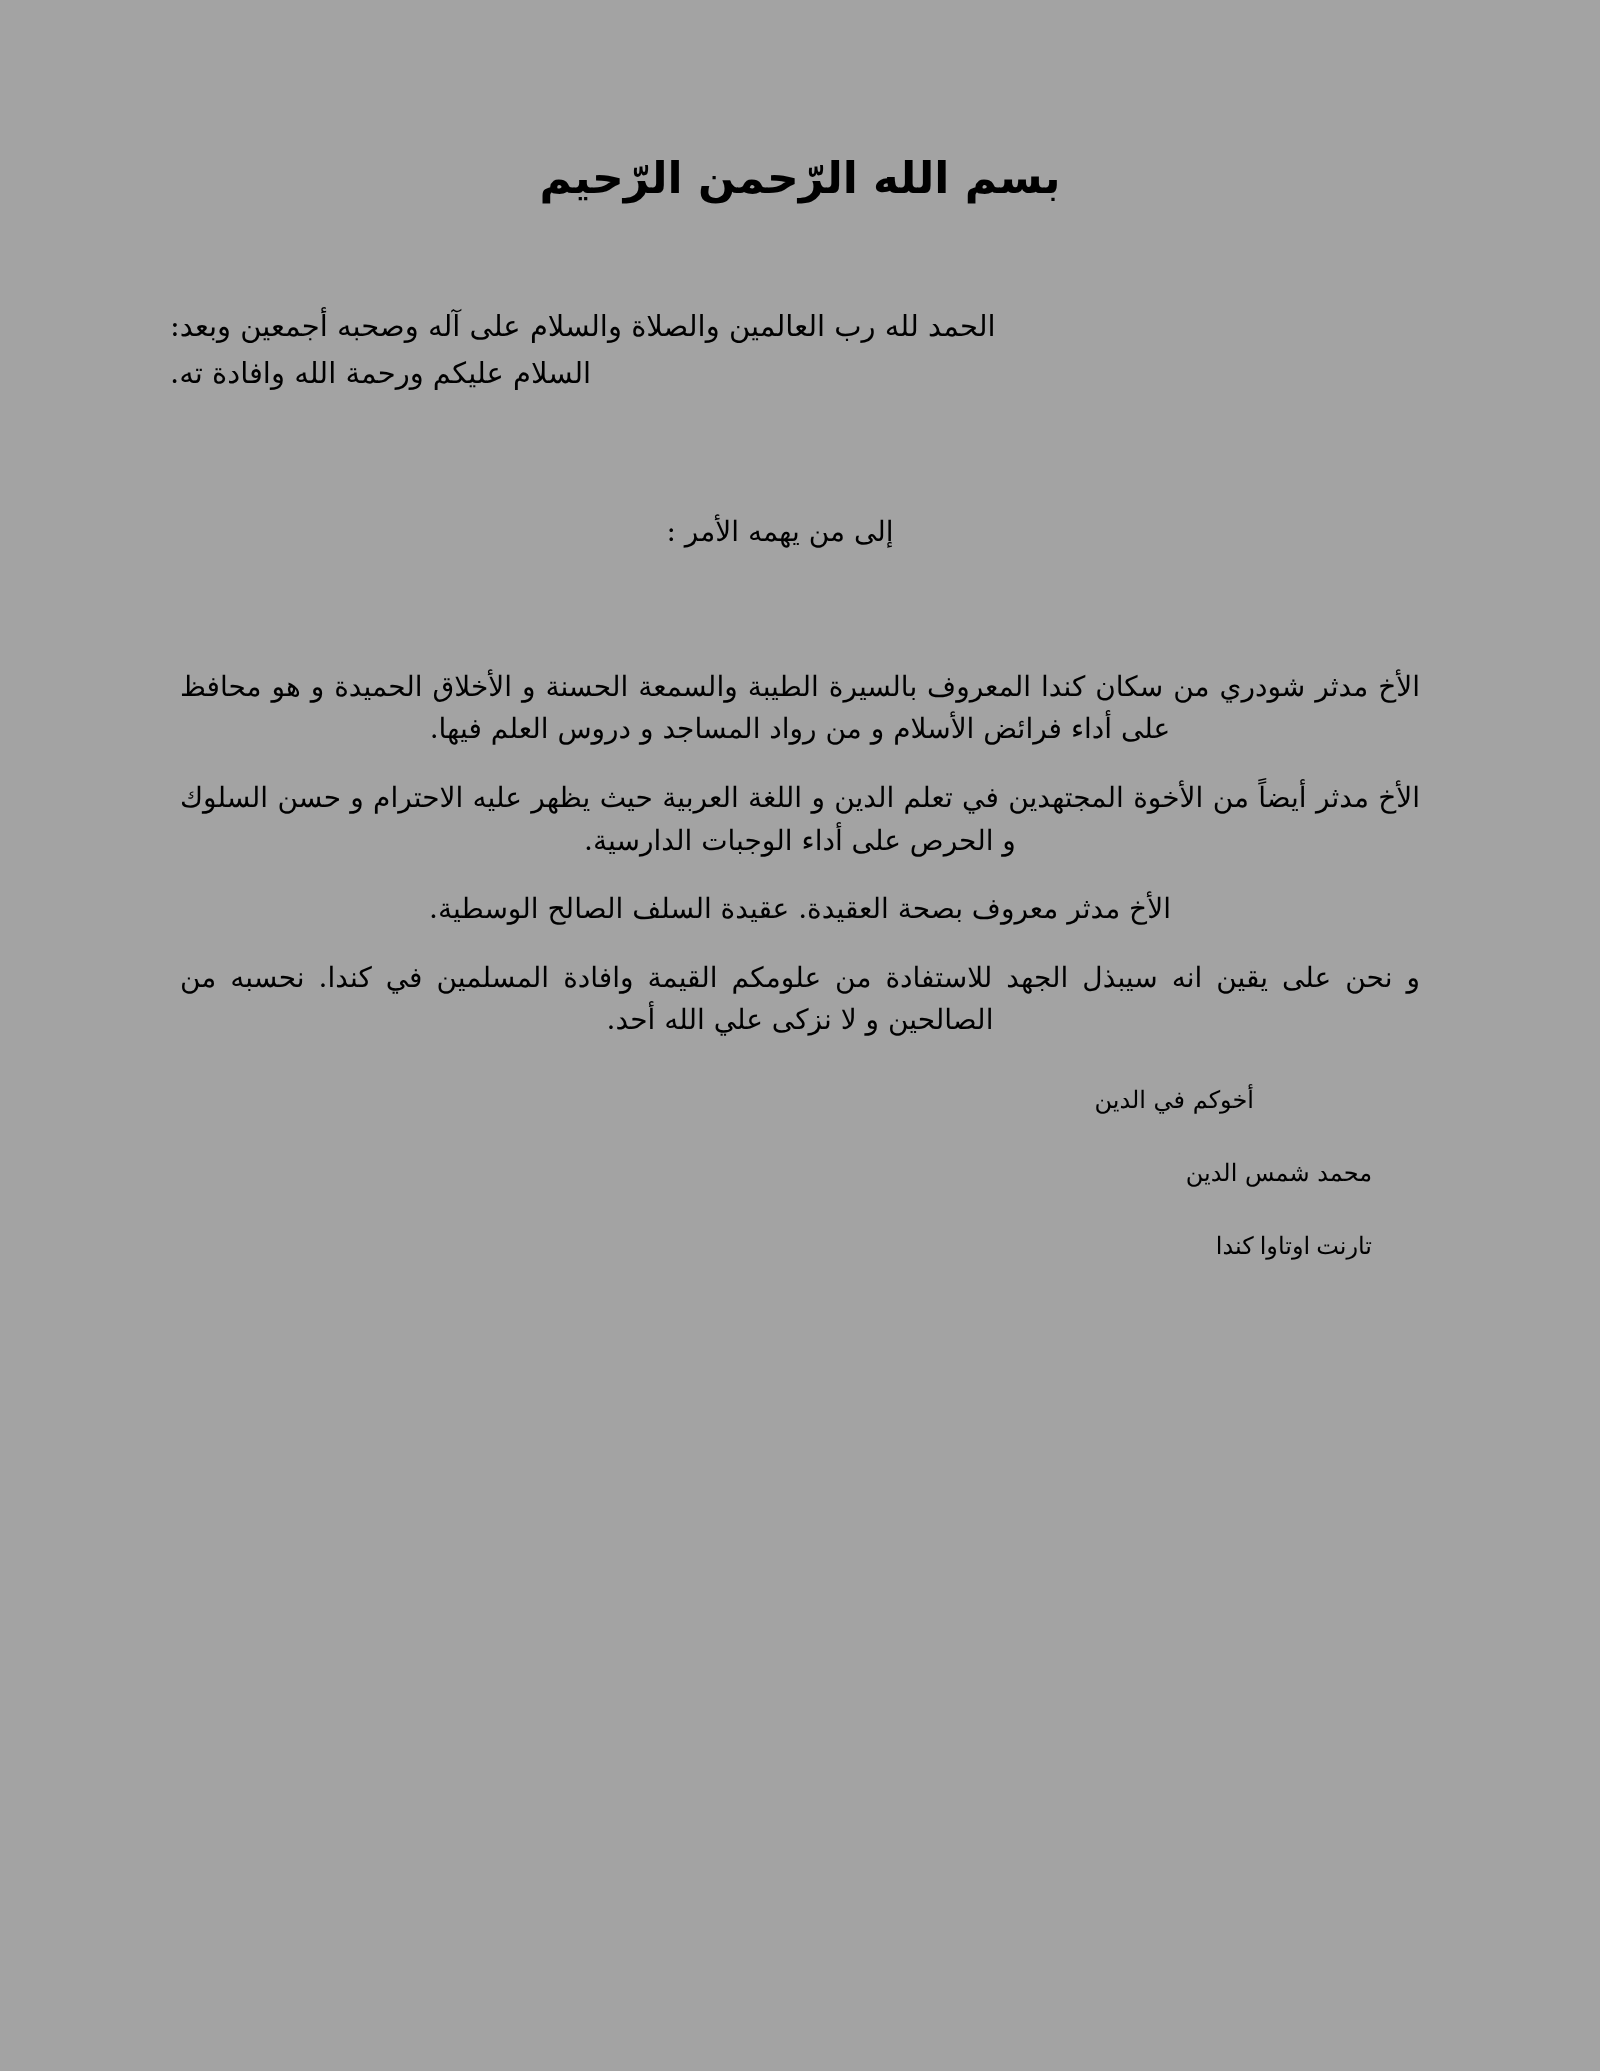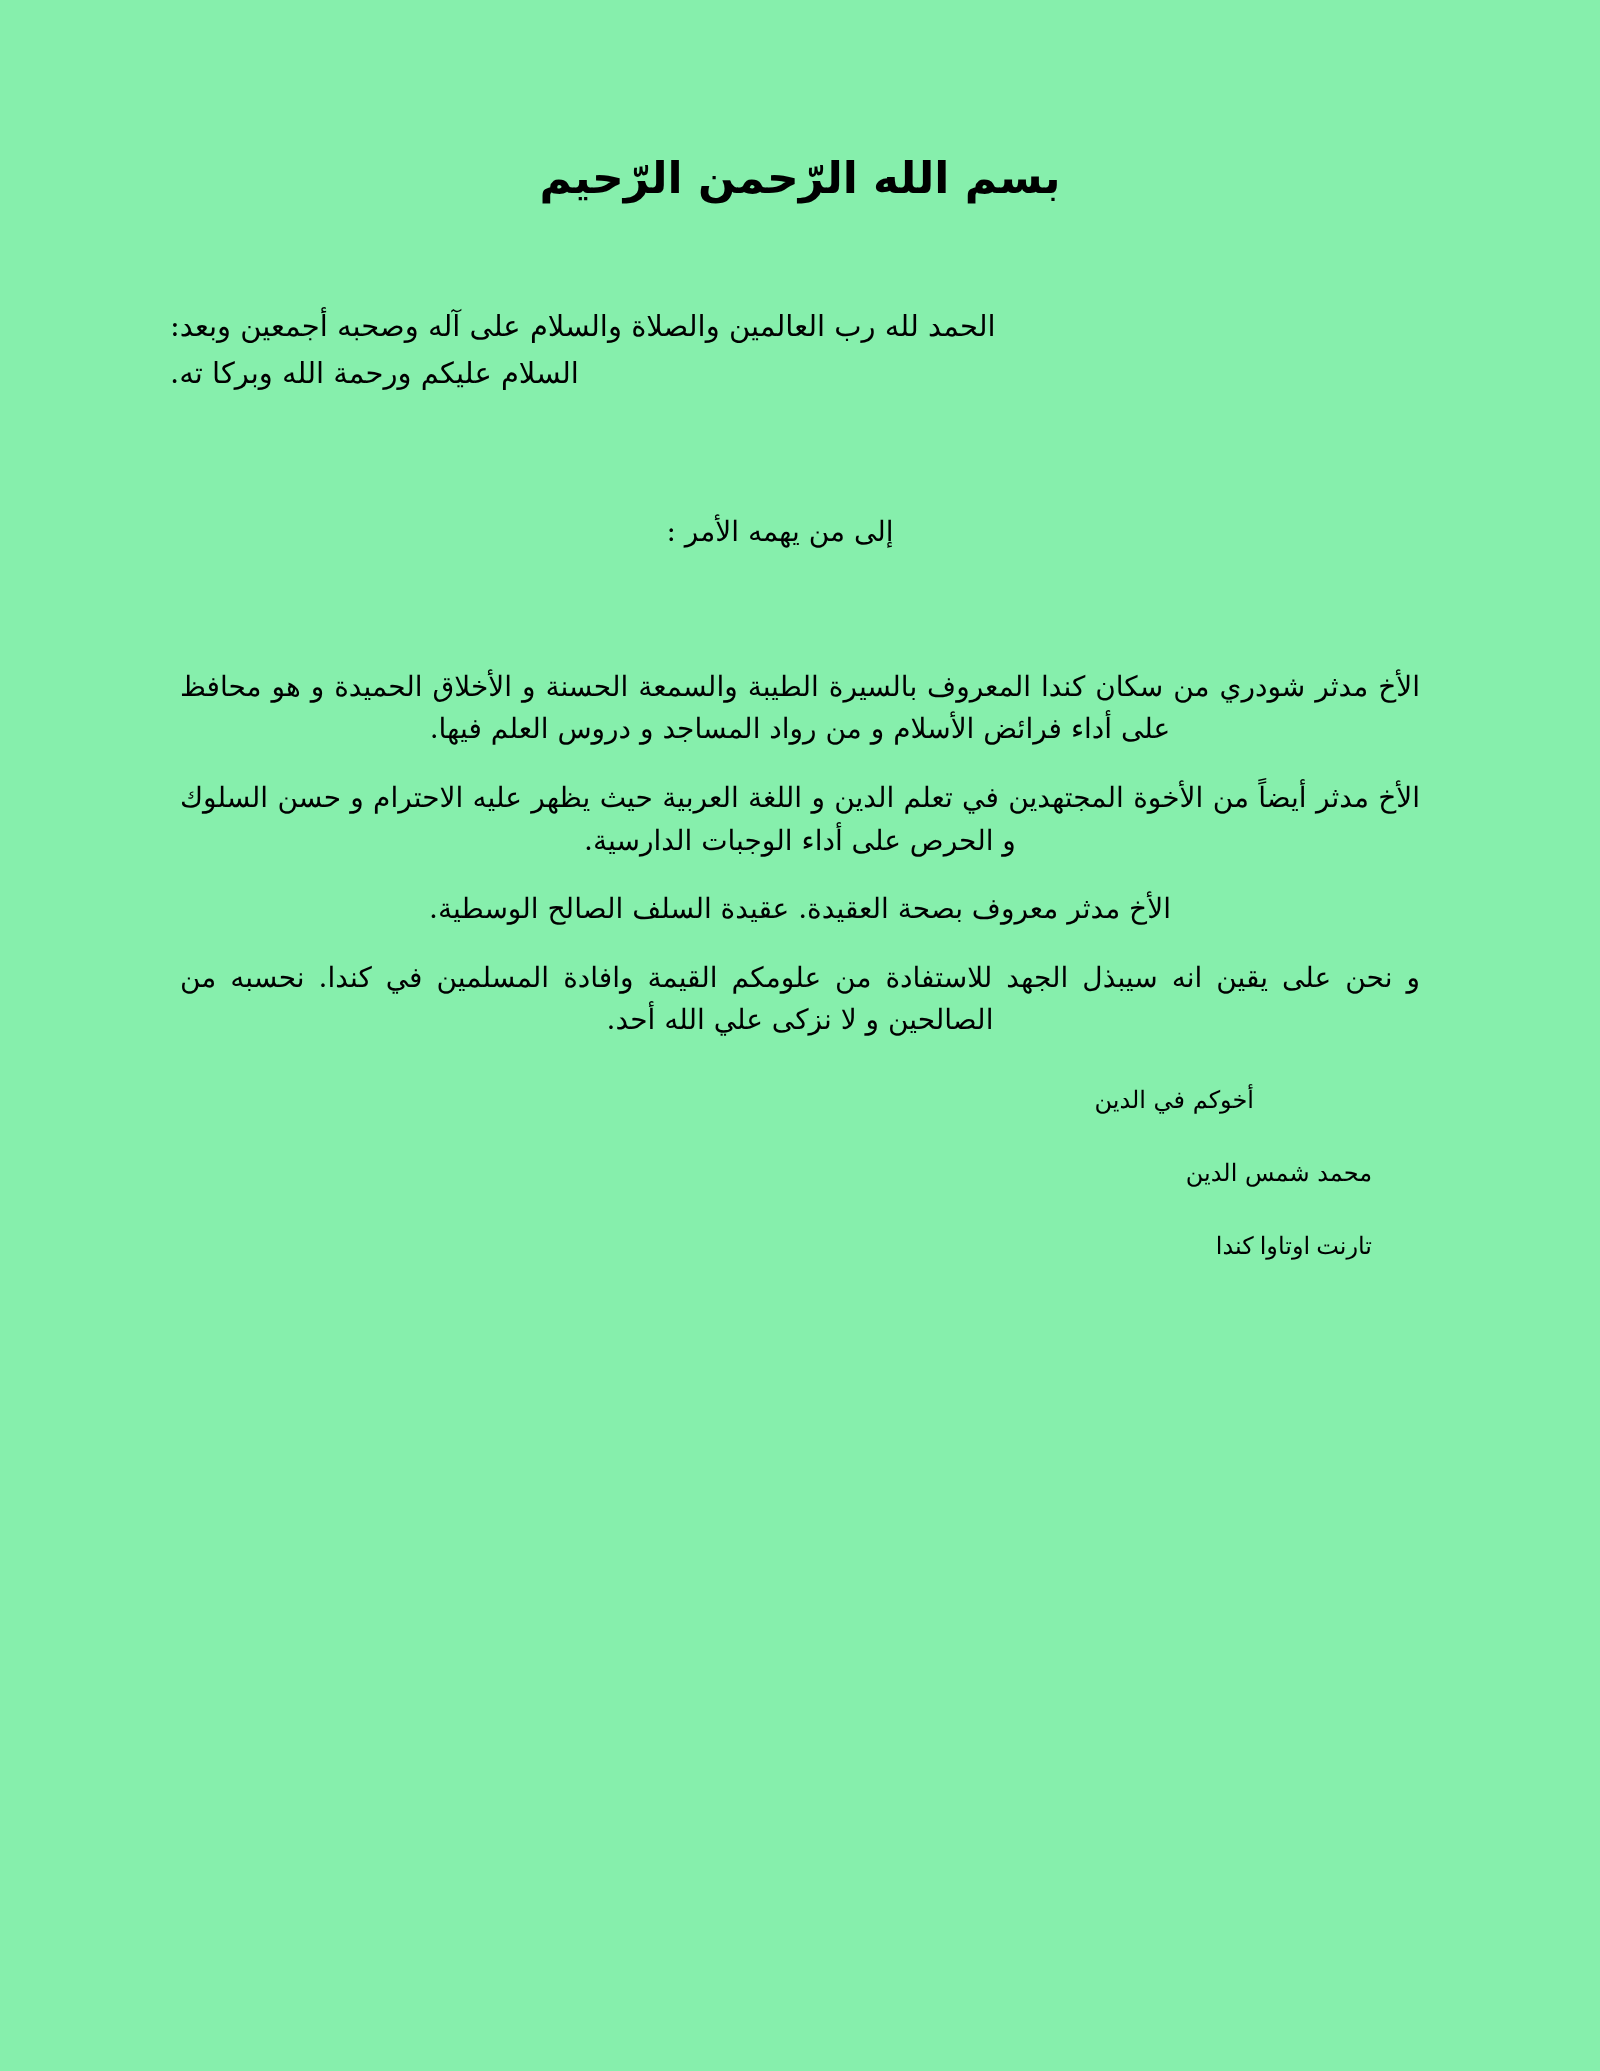--- a/index.html
+++ b/index.html
@@ -10,21 +10,21 @@
   }
   body {
     font-family: "DejaVu Sans", "Liberation Serif", serif;
     color: #000000;
   }
   .page {
     position: relative;
     width: 1600px;
     height: 2071px;
     margin: 0 auto;
-    background: #86efac;
+    background: #a3a3a3;
     box-sizing: border-box;
     padding: 0;
     overflow: hidden;
   }
   .content {
     position: absolute;
     top: 150px;
     right: 170px;
     left: 170px;
     direction: rtl;
@@ -93,21 +93,21 @@
 </head>
 <body>
 
 <div class="page">
   <div class="content">
 
     <h1 class="basmala">بسم الله الرّحمن الرّحيم</h1>
 
     <div class="salutation">
       <span class="line">الحمد لله رب العالمين والصلاة والسلام على آله وصحبه أجمعين وبعد:</span>
-      <span class="line">السلام عليكم ورحمة الله وبركا ته.</span>
+      <span class="line">السلام عليكم ورحمة الله وافادة ته.</span>
     </div>
 
     <div class="attn">إلى من يهمه الأمر :</div>
 
     <div class="body-block">
       <p class="para">الأخ مدثر شودري من سكان كندا المعروف بالسيرة الطيبة والسمعة الحسنة و الأخلاق الحميدة و هو محافظ على أداء فرائض الأسلام و من رواد المساجد و دروس العلم فيها.</p>
       <p class="para">الأخ مدثر أيضاً من الأخوة المجتهدين في تعلم الدين و  اللغة العربية  حيث يظهر عليه الاحترام و حسن السلوك و الحرص على أداء الوجبات الدارسية.</p>
       <p class="para">الأخ مدثر معروف بصحة العقيدة. عقيدة السلف الصالح الوسطية.</p>
       <p class="para">و نحن على يقين انه سيبذل الجهد للاستفادة من علومكم القيمة وافادة المسلمين في كندا. نحسبه من الصالحين و لا نزكى علي الله أحد.</p>
     </div>

